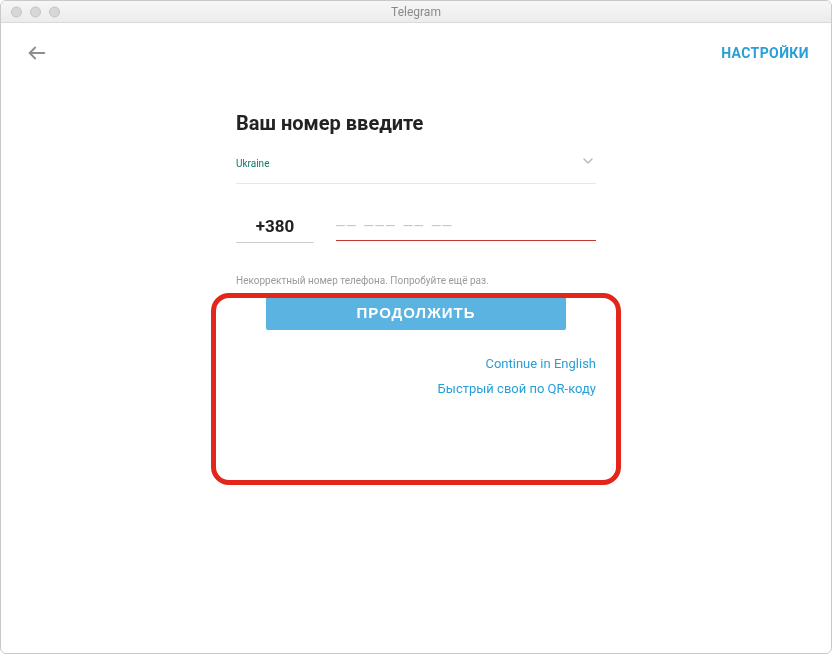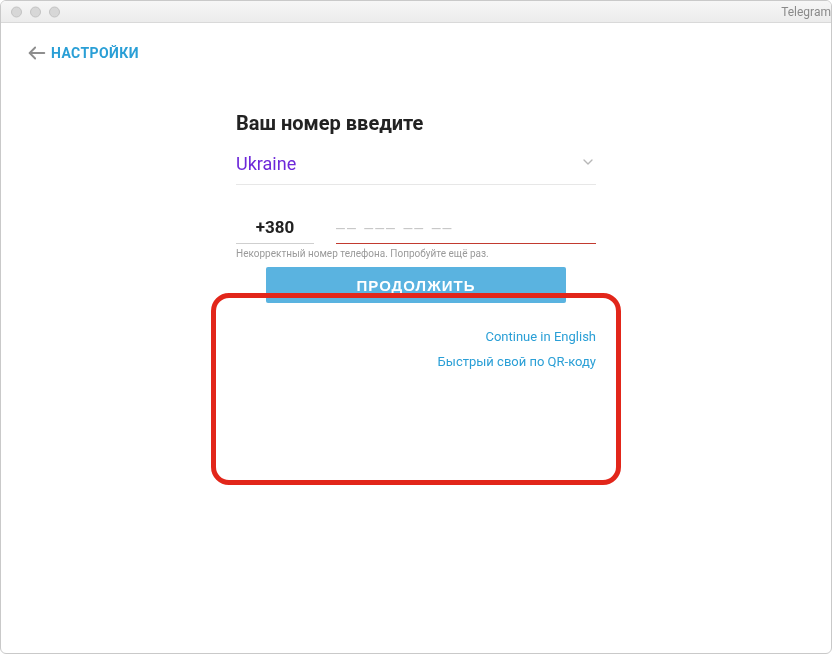--- a/index.html
+++ b/index.html
@@ -20,38 +20,38 @@
     overflow: hidden;
     background: #fff;
   }
   
   .titlebar {
     height: 22px;
     background: linear-gradient(#f6f6f6,#ececec);
     border-bottom: 1px solid #d9d9d9;
     display: flex;
     align-items: center;
-    justify-content: flex-end;
+    justify-content: center;
     position: relative;
   }
   .traffic {
     position: absolute;
     left: 10px; top: 50%; transform: translateY(-50%);
     display: flex; gap: 8px;
   }
   .dot { width: 11px; height: 11px; border-radius: 50%; background: #d7d7d7; border: 0.5px solid #c3c3c3; }
   .title-text { font-size: 12px; color: #8a8a8a; }
   
   .toprow {
     position: absolute;
     top: 32px; left: 0; right: 0;
     height: 40px;
     display: flex;
     align-items: center;
-    justify-content: flex-start;
+    justify-content: space-between;
     padding: 0 22px;
   }
   .back-btn {
     width: 28px; height: 28px;
     display: flex; align-items: center; justify-content: center;
     color: #8e8e8e;
     cursor: pointer;
   }
   .settings-link {
     color: #2a9fd6;
@@ -83,28 +83,28 @@
   
   .country-row {
     display: flex;
     align-items: center;
     justify-content: space-between;
     padding: 6px 0 10px 0;
     border-bottom: 1px solid #e7e7e7;
     cursor: pointer;
     margin-bottom: 28px;
   }
-  .country-name { font-size: 18px; color: #6d28d9; }
+  .country-name { font-size: 10px; color: #0f766e; }
   .chev { color: #b7b7b7; }
   
   .phone-row {
     display: flex;
-    align-items: flex-end;
+    align-items: center;
     gap: 22px;
-    margin-bottom: 4px;
+    margin-bottom: 32px;
   }
   .code-box {
     width: 78px;
     border-bottom: 1px solid #cfcfcf;
     padding: 4px 2px 6px;
     font-size: 17px; font-weight: 700; color: #222;
     text-align: center;
   }
   .phone-input-wrap {
     flex: 1;

